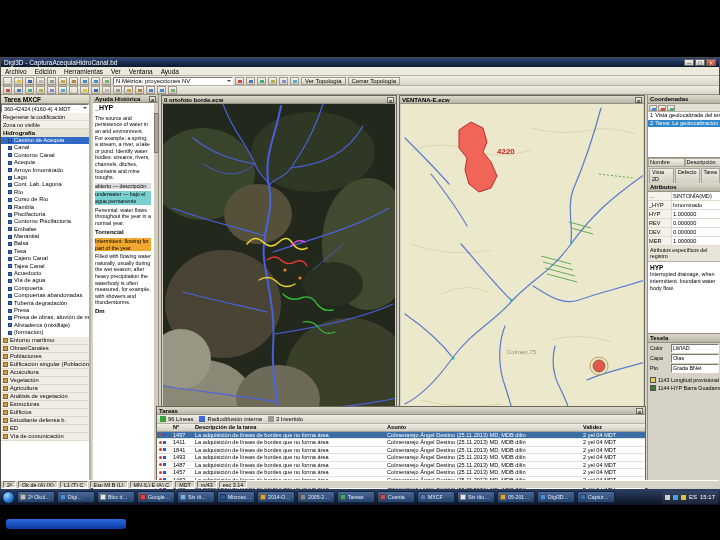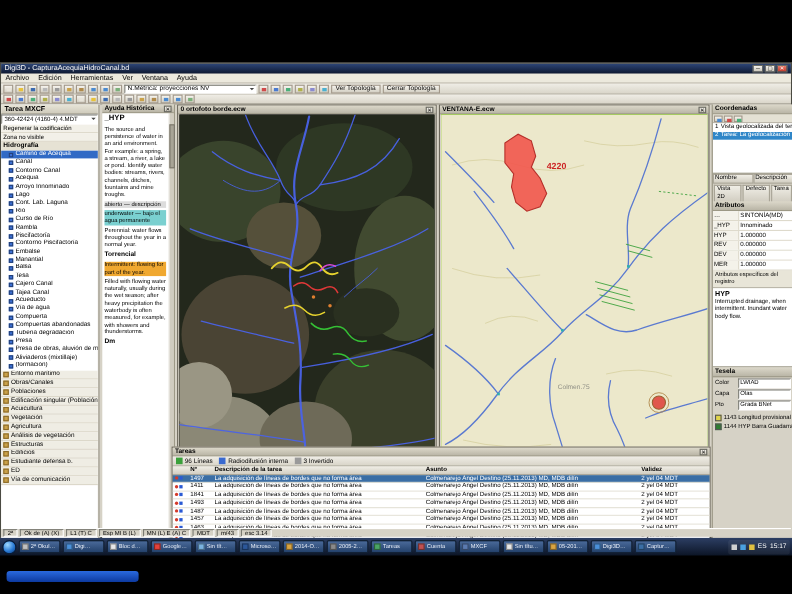--- a/index.html
+++ b/index.html
@@ -47,21 +47,21 @@
   .hb.lbl { font-weight:bold; font-size:6px; }
   .hb.cyan { background:#7ad0d0; }
   .hb.orange { background:#f0a830; }
   .hb.row { background:#dcdcdc; }
 
   
   .mapwin { position:absolute; background:#d6d2c6; border:1px solid #6a665a; }
   #orthowin { left:160px; top:37px; width:236px; height:364px; }
   #vectorwin { left:398px; top:37px; width:246px; height:364px; }
   .mapcontent { position:absolute; left:1px; right:1px; top:8px; bottom:9px; overflow:hidden; background:#111; }
-  #vectorwin .mapcontent { bottom:1px; background:#84cc16; }
+  #vectorwin .mapcontent { bottom:1px; background:#fef9c3; }
   .mapfooter { position:absolute; left:1px; right:1px; bottom:1px; height:8px; background:#ece9dd; font-size:5.3px; line-height:8px; display:flex; gap:6px; padding:0 3px; white-space:nowrap; overflow:hidden; }
 
   
   #rightpanel { position:absolute; left:646px; top:37px; width:74px; height:395px; background:#d6d2c6; border-left:1px solid #96927f; overflow:hidden; font-size:6px; }
   .rp-icons { height:8px; display:flex; gap:1px; padding:1px; background:#e4e1d4; border-bottom:1px solid #b6b2a6; }
   .rp-icons .tbtn { width:8px; height:6px; }
   #coordlist { background:#fff; height:46px; border-bottom:1px solid #96927f; overflow:hidden; }
   .crow { font-size:5.6px; line-height:7.5px; height:7.5px; padding:0 2px; display:flex; gap:2px; white-space:nowrap; overflow:hidden; }
   .crow.sel { background:#2f86c8; color:#fff; }
   .ndhead { display:grid; grid-template-columns:1fr 1fr; font-size:5.6px; }

